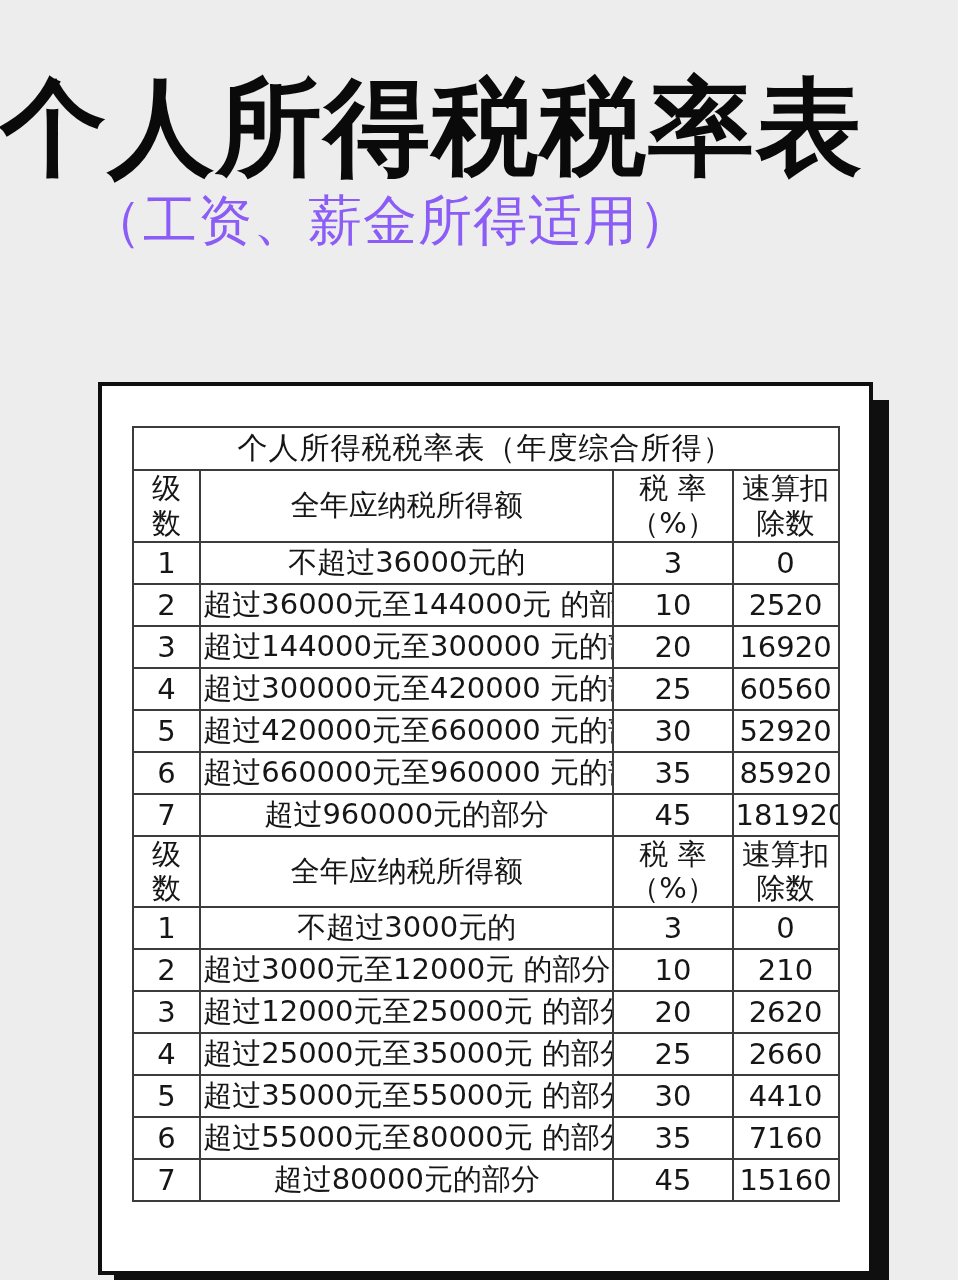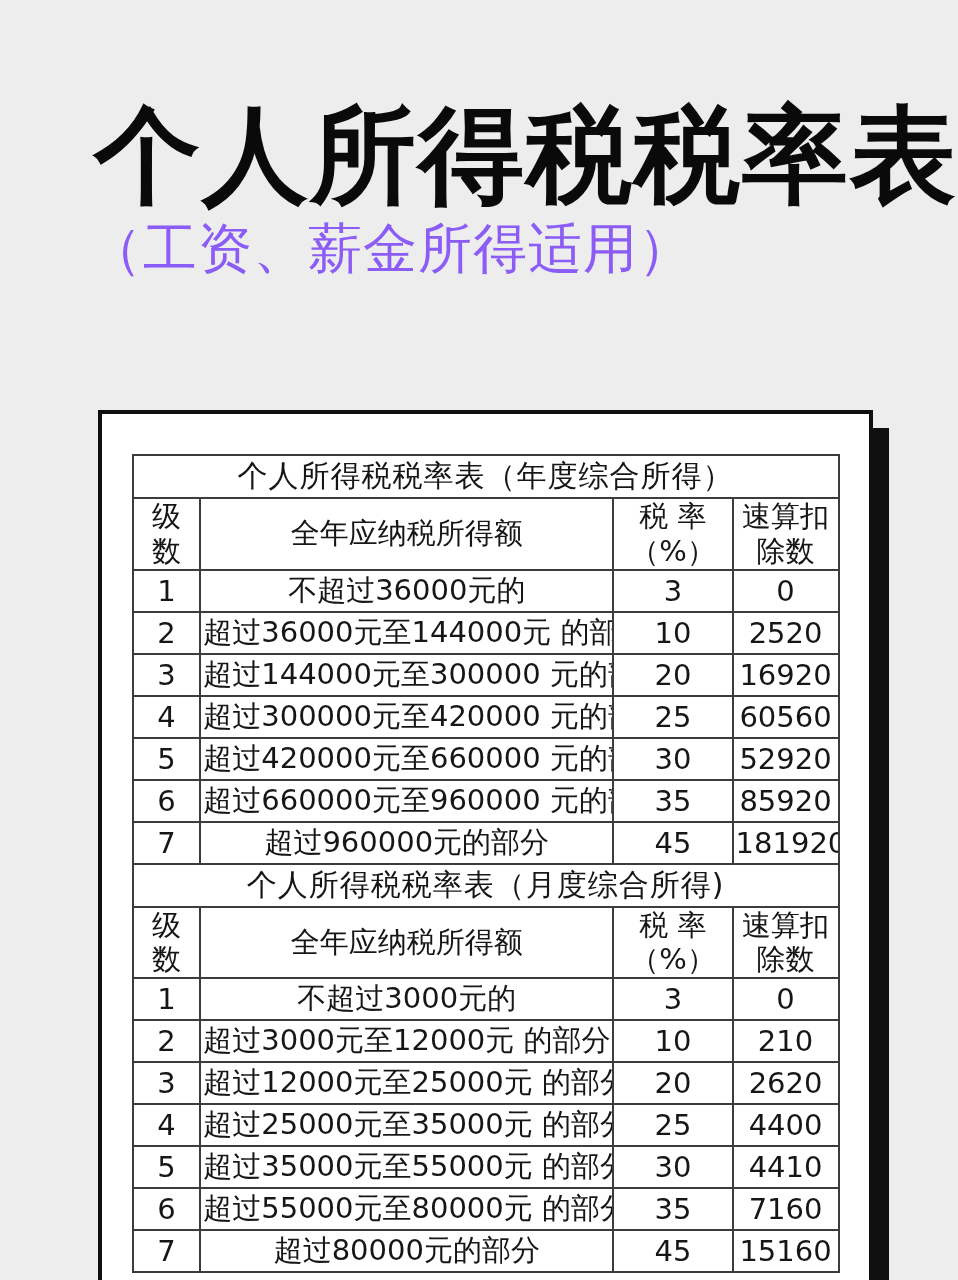--- a/index.html
+++ b/index.html
@@ -7,22 +7,22 @@
     width: 958px; height: 1280px;
     background: #ededed;
     font-family: "DejaVu Sans", sans-serif;
     overflow: hidden;
     position: relative;
   }
   .page { position: relative; width: 958px; height: 1280px; }
 
   
   .main-title {
-    margin-top: 100px;
-    text-align: right;
+    margin-top: 72px;
+    text-align: left;
     font-size: 106px;
     font-weight: 900;
     line-height: 1.05;
     color: #0a0a0a;
     letter-spacing: 2px;
     white-space: nowrap;
   }
   .sub-title {
     margin: 2px 0 0 88px;
     font-size: 54px;
@@ -144,23 +144,20 @@
             <td>超过660000元至960000 元的部分</td>
             <td>35</td>
             <td>85920</td>
           </tr>
           <tr class="data-row">
             <td>7</td>
             <td>超过960000元的部分</td>
             <td>45</td>
             <td>181920</td>
           </tr>
-          <tr class="section-title-row">
-            <td colspan="4">个人所得税税率表（月度综合所得)</td>
-          </tr>
           <tr class="header-row">
             <th>级 数</th>
             <th>全年应纳税所得额</th>
             <th>税 率
 （%）</th>
             <th>速算扣
 除数</th>
           </tr>
           <tr class="data-row">
             <td>1</td>
@@ -177,21 +174,21 @@
           <tr class="data-row">
             <td>3</td>
             <td>超过12000元至25000元 的部分</td>
             <td>20</td>
             <td>2620</td>
           </tr>
           <tr class="data-row">
             <td>4</td>
             <td>超过25000元至35000元 的部分</td>
             <td>25</td>
-            <td>4400</td>
+            <td>2660</td>
           </tr>
           <tr class="data-row">
             <td>5</td>
             <td>超过35000元至55000元 的部分</td>
             <td>30</td>
             <td>4410</td>
           </tr>
           <tr class="data-row">
             <td>6</td>
             <td>超过55000元至80000元 的部分</td>

